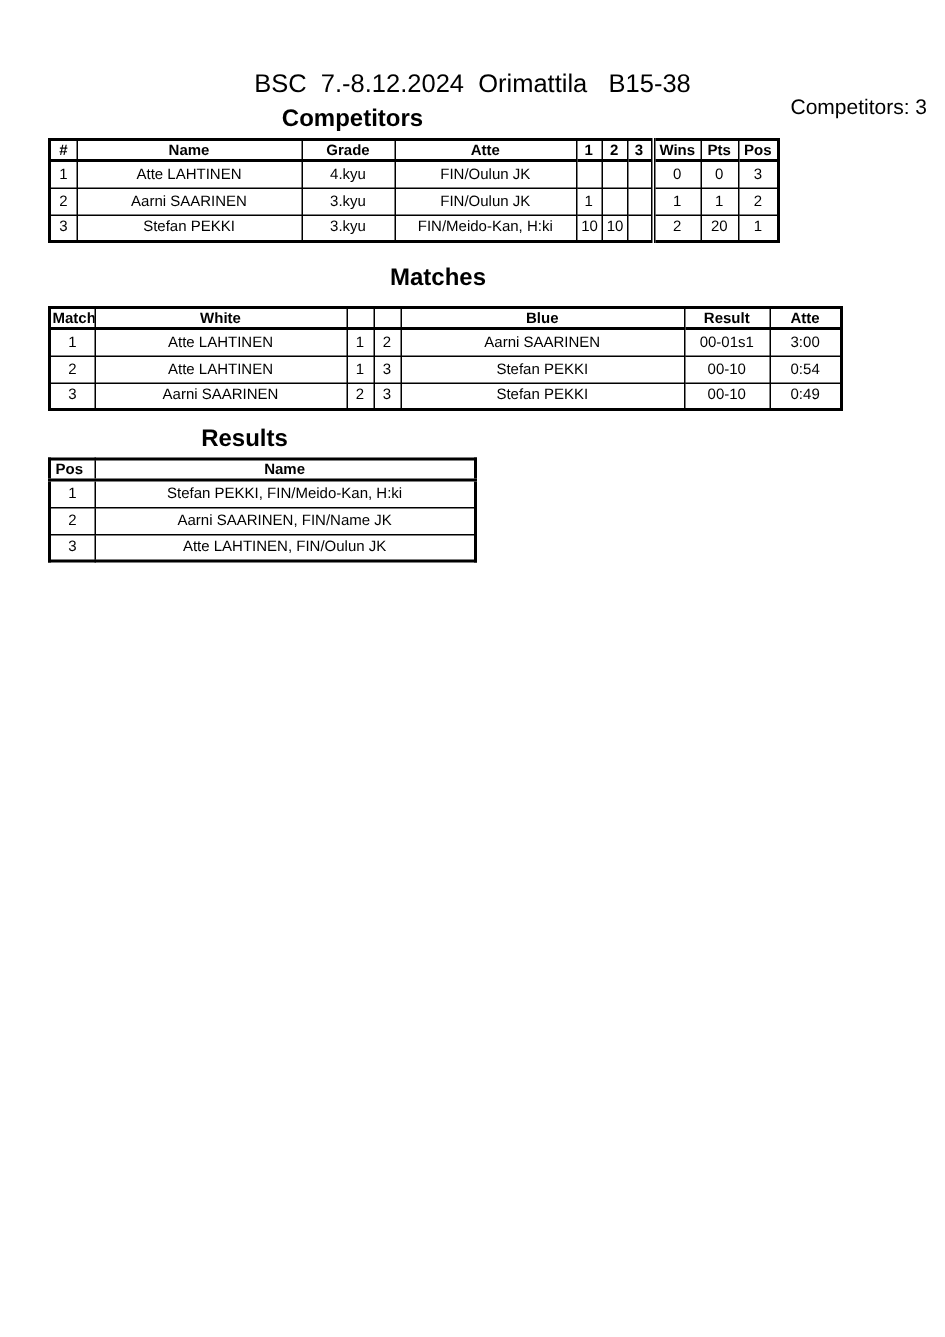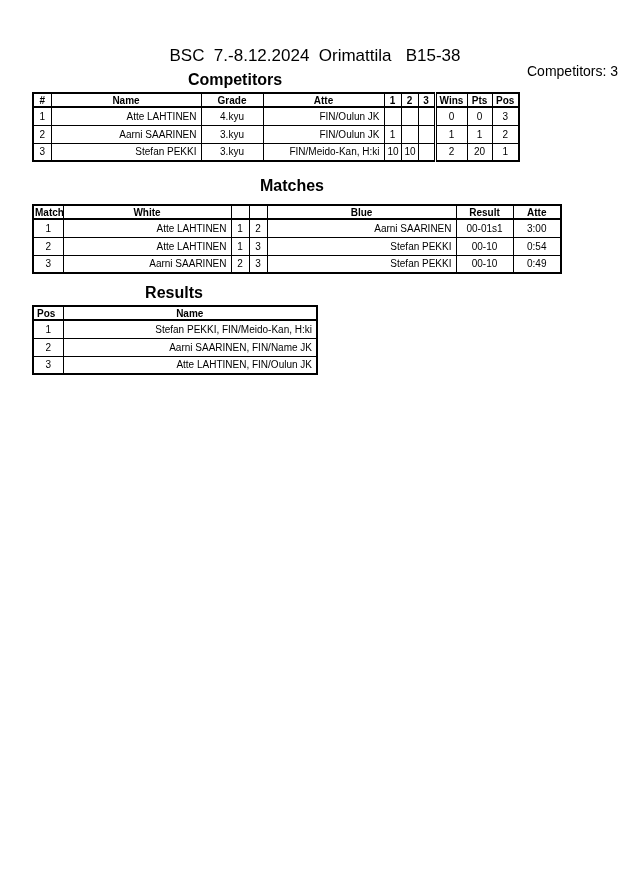--- a/index.html
+++ b/index.html
@@ -14,35 +14,35 @@
   }
   .comp-count {
     position:absolute; top:63px; left:527px; font-size:14px;
   }
   .heading {
     position:absolute; font-size:16px; font-weight:bold;
     transform:translateX(-50%); white-space:nowrap;
   }
   .h-competitors { top:71px; left:235px; }
   .h-matches     { top:177px; left:292px;text-align:center; }
-  .h-results     { top:284px; left:174px; }
+  .h-results     { top:284px; left:163px; }
 
   table.tbl {
     position:absolute; border-collapse:collapse; table-layout:fixed;
     font-size:10px; border:2px solid #000; background:#fff;
   }
   .tbl th, .tbl td {
     border:1px solid #000; height:18px; padding:0 3px;
     overflow:hidden; white-space:nowrap; vertical-align:middle;
   }
   .tbl thead th {
     height:14px; font-weight:bold; text-align:center;
     border-bottom:2px solid #000; padding:0 1px;
   }
-  .tbl td.l { text-align:right; padding:0 4px; }
+  .tbl td.l { text-align:center; padding:0 4px; }
   .tbl td.c { text-align:center; }
   .tbl th.l { text-align:left; padding:0 3px; }
   
   .tbl .sep { border-left:3px double #000; }
 
   table.competitors { top:92px;  left:32px; width:486px; }
   table.matches     { top:204px; left:32px; width:528px; }
   table.results     { top:305px; left:32px; width:284px; }
 </style>
 </head>

